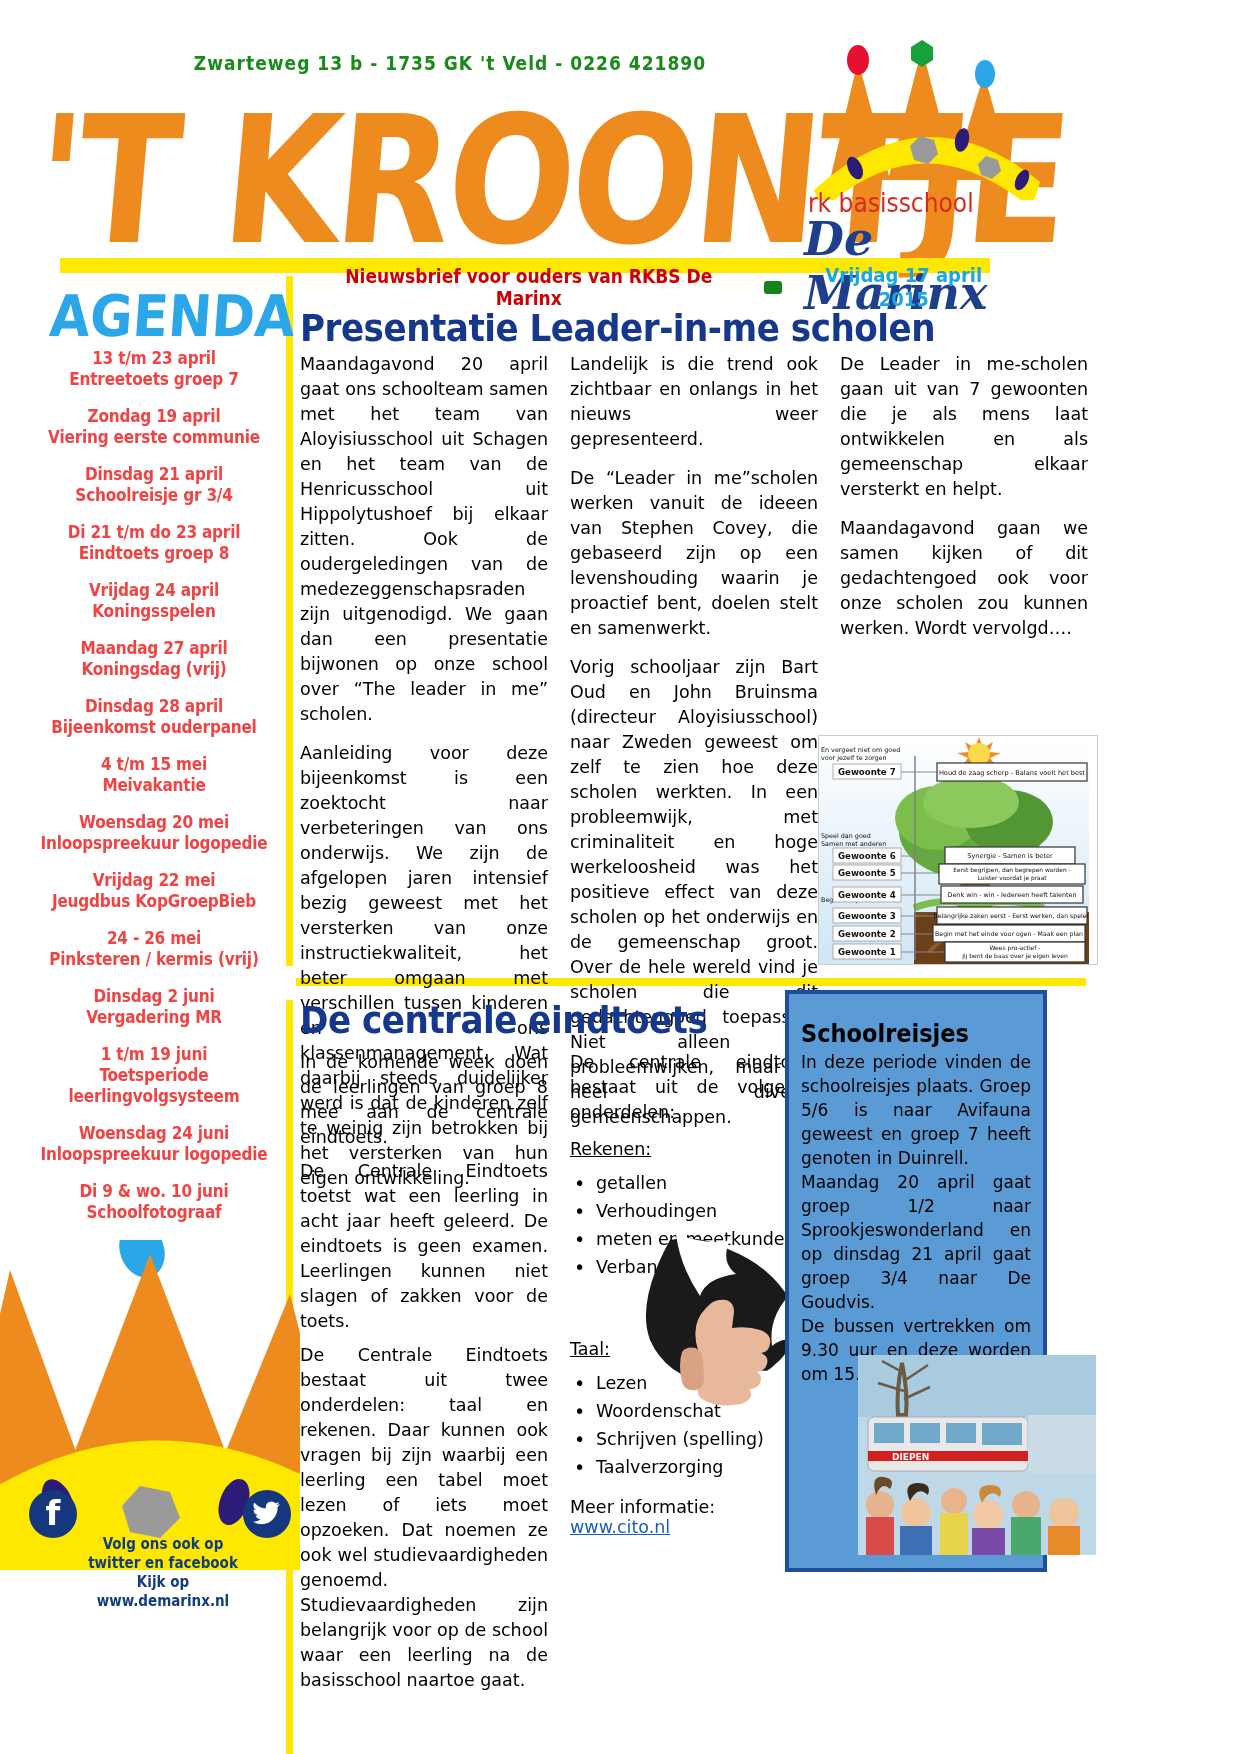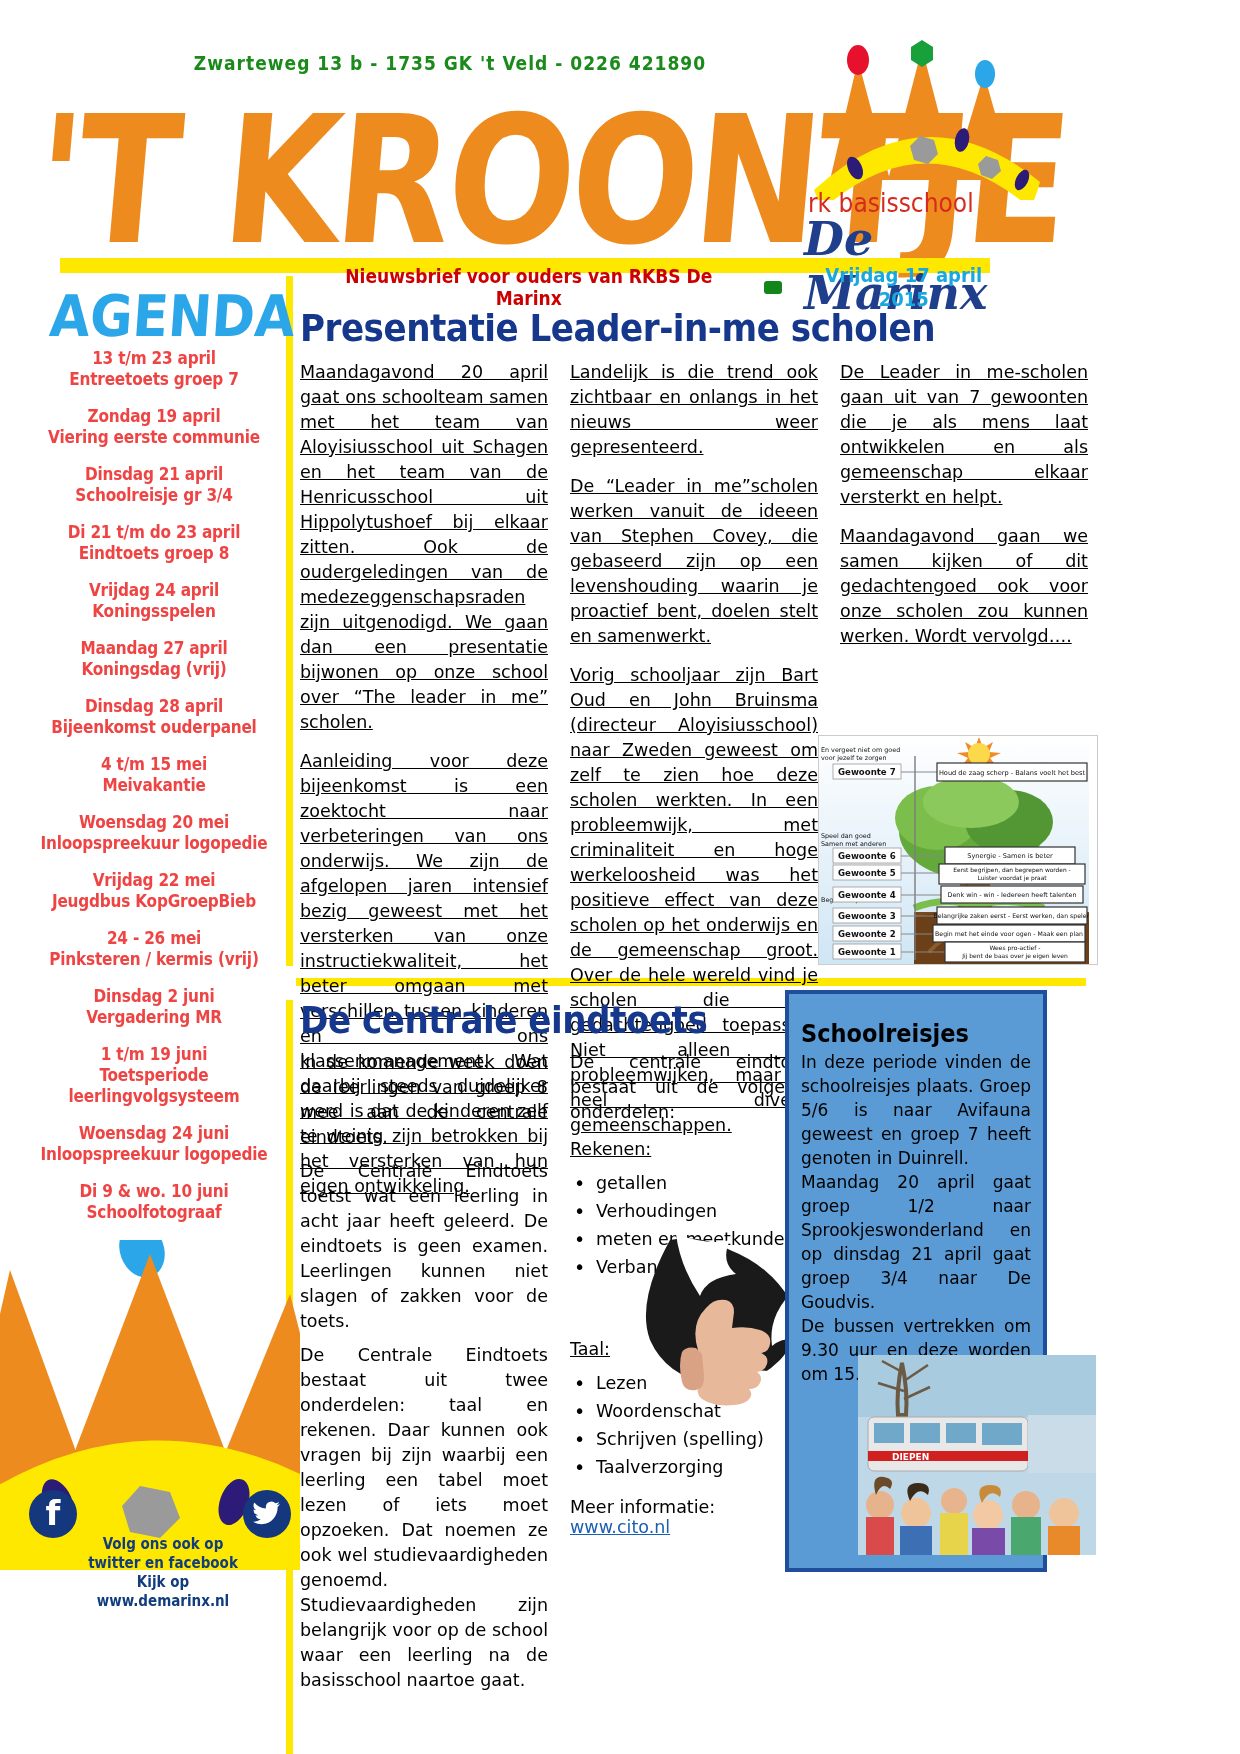--- a/index.html
+++ b/index.html
@@ -90,21 +90,21 @@
   .social .fb { left:4px; }
   .social .tw { left:218px; font-size:28px; }
 
   
   .art-head {
     color:#15388C; font-weight:bold; font-size:38px; line-height:44px;
     font-family:"DejaVu Sans Condensed","DejaVu Sans",sans-serif;
     letter-spacing:-0.5px;
   }
   .article1 { position:absolute; left:300px; top:306px; width:790px; }
-  .a1-cols { display:flex; gap:22px; margin-top:10px;text-decoration:underline; }
+  .a1-cols { display:flex; gap:22px; margin-top:2px; }
   .col { width:248px; }
   .col p {
     font-size:17.5px; line-height:25px; text-align:justify;
     font-family:"DejaVu Sans",sans-serif; color:#000; margin-bottom:14px;
     hyphens:auto;
   }
 
   .treefig { position:absolute; left:818px; top:735px; width:280px; height:230px;
              border:1px solid #ccc; background:#fff; overflow:hidden; }
 

